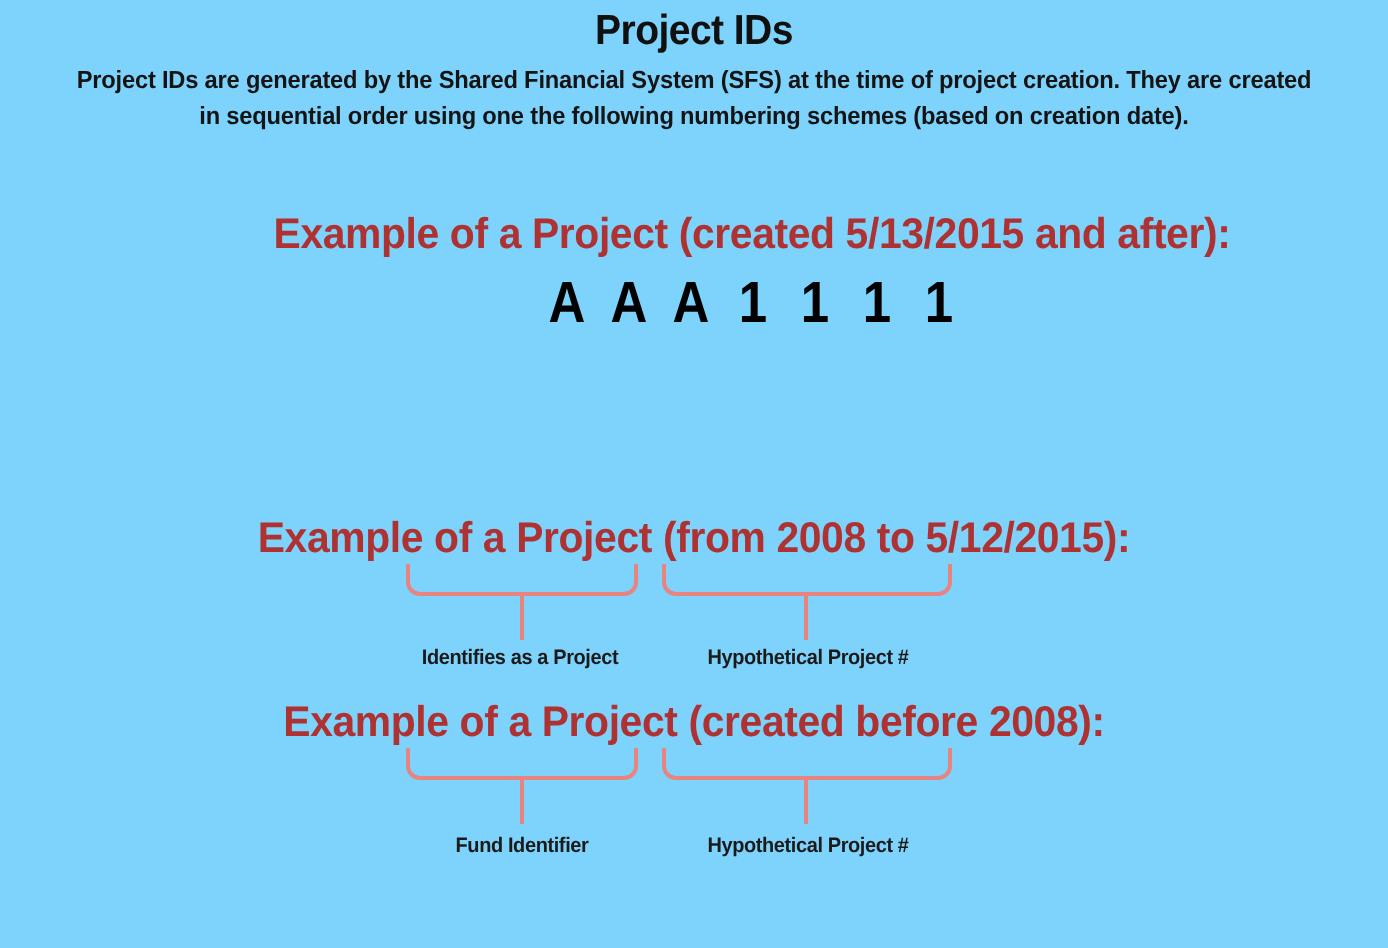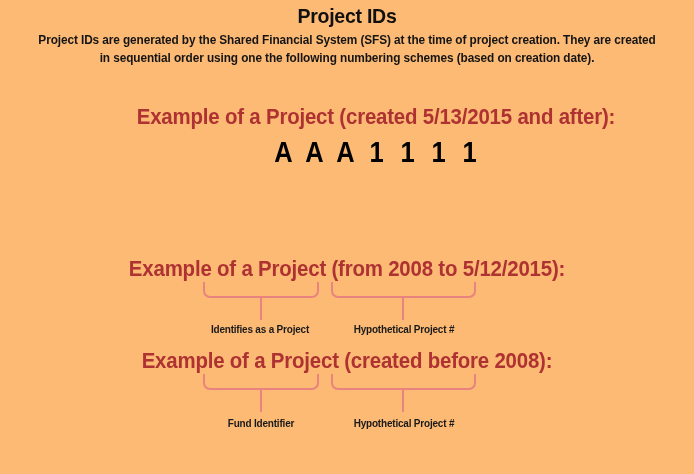--- a/index.html
+++ b/index.html
@@ -14,21 +14,21 @@
     overflow: hidden;
     font-family: "Liberation Sans", sans-serif;
     color: #000000;
   }
 
   .slide {
     position: absolute;
     inset: 0;
     width: 694px;
     height: 474px;
-    background: #fdba74;
+    background: #7dd3fc;
   }
 
   
   .page-title {
     position: absolute;
     top: 3px;
     left: 0;
     width: 694px;
     text-align: center;
     font-size: 21px;

